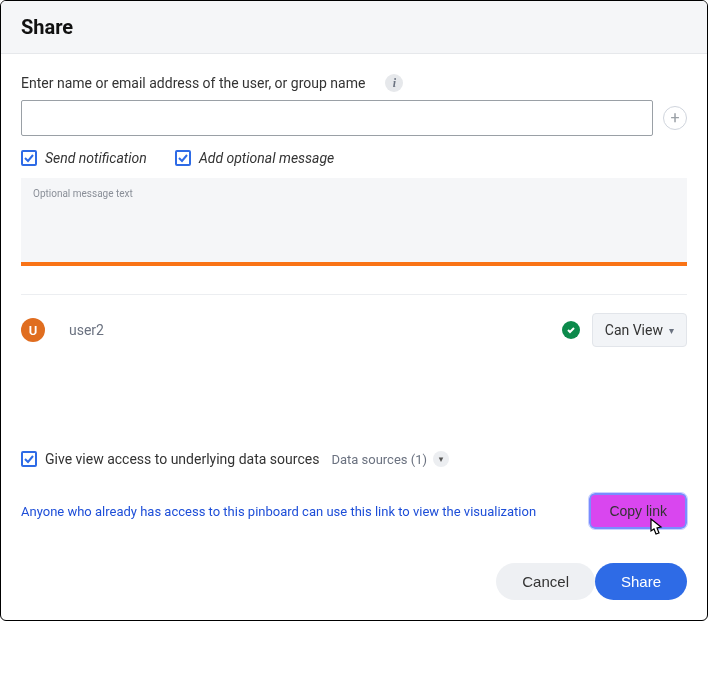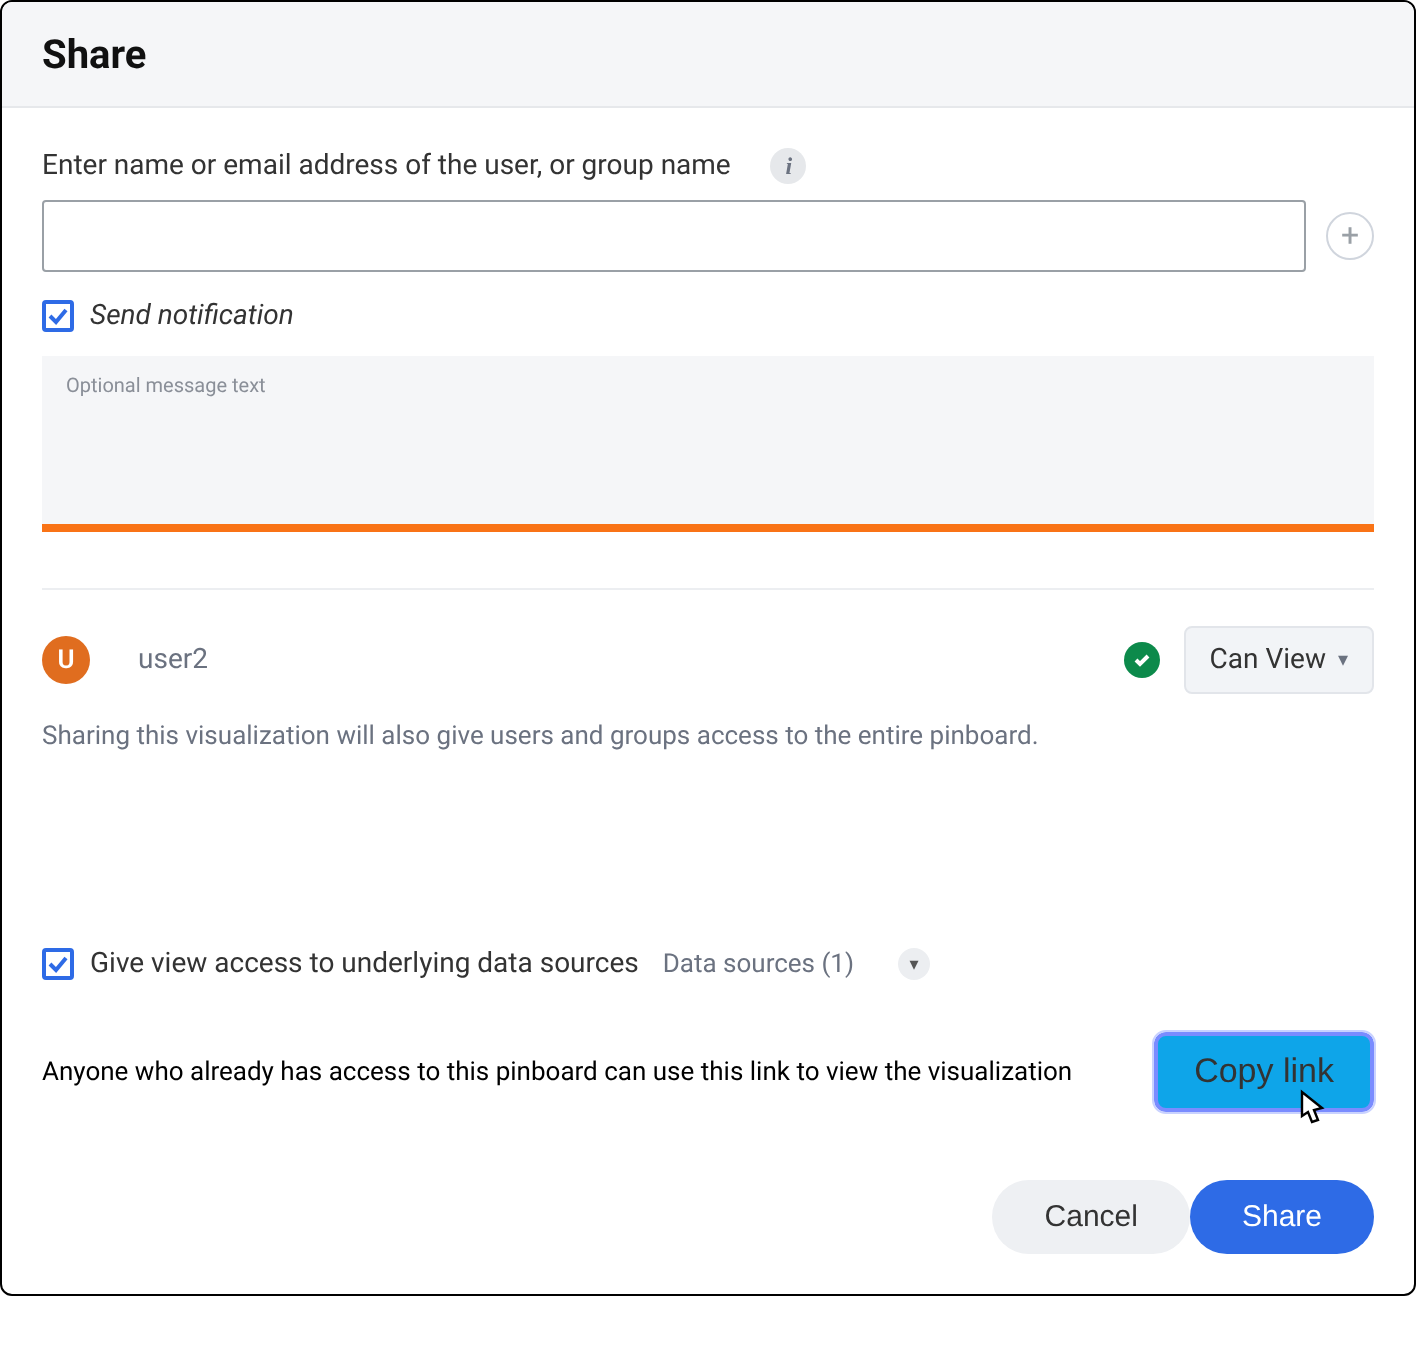--- a/index.html
+++ b/index.html
@@ -183,21 +183,21 @@
     display: flex;
     align-items: center;
     gap: 12px;
     margin-bottom: 26px;
   }
   .ds-link {
     font-size: 13px;
     color: #6b7280;
     display: flex;
     align-items: center;
-    gap: 22px;
+    gap: 6px;
   }
   .round-caret {
     width: 16px;
     height: 16px;
     border-radius: 50%;
     background: #eceef1;
     display: inline-flex;
     align-items: center;
     justify-content: center;
     font-size: 9px;
@@ -205,30 +205,30 @@
   }
   .copylink-row {
     display: flex;
     align-items: center;
     gap: 12px;
     margin-bottom: 34px;
     position: relative;
   }
   .copylink-text {
     font-size: 13px;
-    color: #000000;
+    color: #1d4ed8;
     flex: 1;
   }
   .copylink-btn {
     border: 2px solid #7a8cff;
     outline: 1px solid #c9d2ff;
     border-radius: 6px;
-    background: #0ea5e9;
+    background: #d946ef;
     padding: 8px 18px;
-    font-size: 17px;
+    font-size: 14px;
     color: #333;
     cursor: pointer;
     position: relative;
   }
   .cursor-icon {
     position: absolute;
     right: 22px;
     bottom: -14px;
     pointer-events: none;
   }
@@ -275,20 +275,28 @@
     </div>
 
     <div class="checkbox-row">
       <label class="cb">
         <span class="cb-box">
           <svg width="10" height="10" viewBox="0 0 10 10">
               <path d="M1 5 L4 8 L9 2" stroke="#2e6be6" stroke-width="2" fill="none"></path>
             </svg>
         </span>
         <span>Send notification</span>
+      </label>
+      <label class="cb">
+        <span class="cb-box">
+          <svg width="10" height="10" viewBox="0 0 10 10">
+              <path d="M1 5 L4 8 L9 2" stroke="#2e6be6" stroke-width="2" fill="none"></path>
+            </svg>
+        </span>
+        <span>Add optional message</span>
       </label>
     </div>
 
     <textarea class="msg-area" placeholder="Optional message text" style=""></textarea>
 
     <hr class="divider">
 
     <div class="user-row">
       <div class="avatar">U</div>
       <div class="user-name">user2</div>
@@ -296,21 +304,20 @@
         <svg width="10" height="10" viewBox="0 0 10 10">
             <path d="M2 5 L4 7 L8 3" stroke="#fff" stroke-width="2" fill="none"></path>
           </svg>
       </div>
       <div class="perm-dd">
         <span>Can View</span>
         <span class="caret">▾</span>
       </div>
     </div>
 
-    <div class="help-text">Sharing this visualization will also give users and groups access to the entire pinboard.</div>
 
     <div class="spacer"></div>
 
     <div class="data-sources-row">
       <label class="cb">
         <span class="cb-box">
           <svg width="10" height="10" viewBox="0 0 10 10">
               <path d="M1 5 L4 8 L9 2" stroke="#2e6be6" stroke-width="2" fill="none"></path>
             </svg>
         </span>

